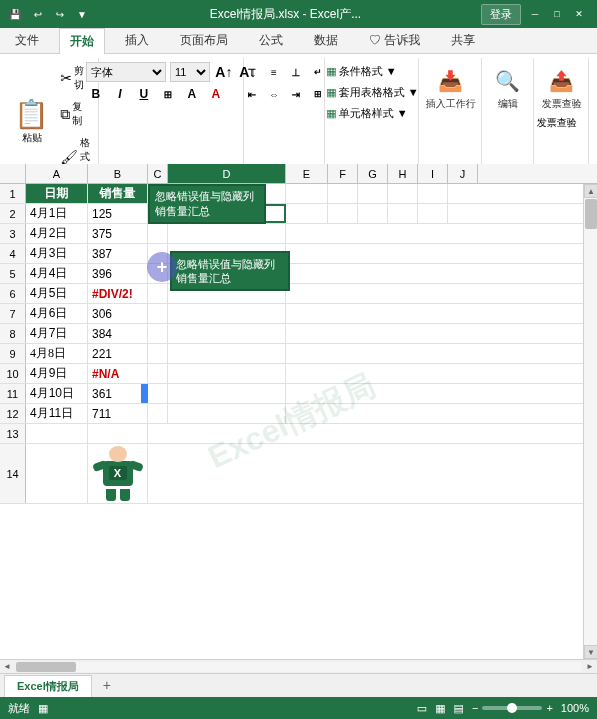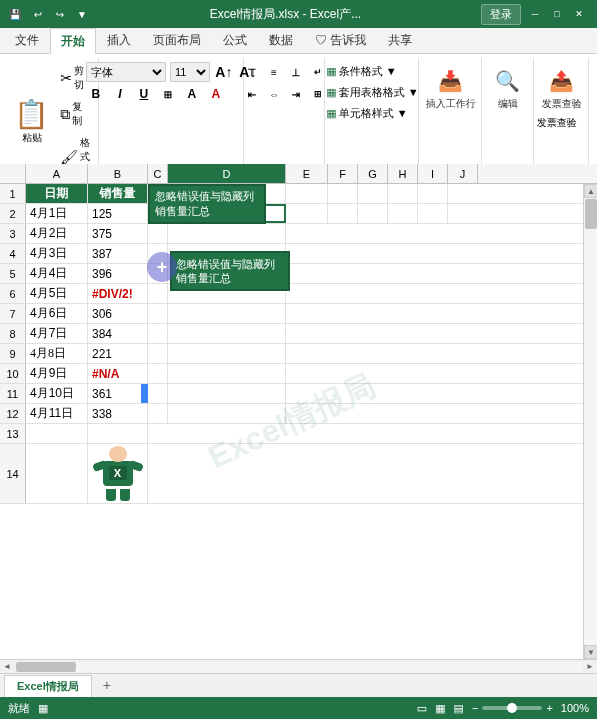--- a/index.html
+++ b/index.html
@@ -10,21 +10,21 @@
     .title-bar-left { display: flex; align-items: center; gap: 6px; }
     .title-bar-icon { width: 16px; height: 16px; display: flex; align-items: center; justify-content: center; font-size: 10px; color: white; cursor: pointer; }
     .title-bar-title { flex: 1; text-align: center; font-size: 12px; }
     .title-bar-right { display: flex; gap: 4px; align-items: center; }
     .title-btn { padding: 2px 8px; background: rgba(255,255,255,0.15); color: white; border: 1px solid rgba(255,255,255,0.3); font-size: 11px; cursor: pointer; border-radius: 2px; }
     .win-btns { display: flex; gap: 2px; }
     .win-btn { width: 20px; height: 16px; display: flex; align-items: center; justify-content: center; font-size: 9px; color: white; cursor: pointer; }
 
     
     .ribbon { background: #ffffff; border-bottom: 1px solid #d0d0d0; }
-    .ribbon-tabs { background: #f3f3f3; display: flex; height: 26px; align-items: flex-end; padding-left: 4px; border-bottom: 1px solid #d0d0d0; }
+    .ribbon-tabs { background: #f3f3f3; display: flex; height: 26px; align-items: flex-end; padding-left: 4px; border-bottom: 1px solid #d0d0d0; gap: 9px; }
     .ribbon-tab { padding: 4px 10px; font-size: 12px; cursor: pointer; color: #333; border: 1px solid transparent; border-bottom: none; }
     .ribbon-tab.active { background: white; border-color: #d0d0d0; border-bottom-color: white; color: #217346; font-weight: bold; margin-bottom: -1px; }
     .ribbon-content { padding: 4px 8px; display: flex; gap: 2px; align-items: stretch; min-height: 80px; }
     .ribbon-group { display: flex; flex-direction: column; align-items: center; border-right: 1px solid #e0e0e0; padding: 0 8px; min-width: 50px; }
     .ribbon-group-label { font-size: 10px; color: #666; margin-top: auto; padding-top: 2px; white-space: nowrap; }
     .ribbon-group-content { display: flex; gap: 4px; align-items: flex-start; flex: 1; padding: 4px 0; }
     .ribbon-btn { display: flex; flex-direction: column; align-items: center; cursor: pointer; padding: 2px 4px; border: 1px solid transparent; border-radius: 2px; min-width: 32px; }
     .ribbon-btn .icon-large { width: 32px; height: 32px; display: flex; align-items: center; justify-content: center; font-size: 20px; }
     .ribbon-btn .btn-label { font-size: 10px; color: #333; text-align: center; white-space: nowrap; }
     .ribbon-btn-small { display: flex; align-items: center; gap: 2px; cursor: pointer; padding: 1px 3px; border: 1px solid transparent; border-radius: 2px; font-size: 11px; }
@@ -441,21 +441,21 @@
         <div style="width:62px;border-right:1px solid #e0e0e0;display:flex;align-items:center;padding:0 4px;font-size:12px;">4月10日</div>
         <div style="width:60px;border-right:7px solid #3b82f6;display:flex;align-items:center;padding:0 4px;font-size:12px;">361</div>
         <div style="width:20px;border-right:1px solid #e0e0e0;"></div>
         <div style="width:118px;border-right:1px solid #e0e0e0;"></div>
         <div style="flex:1;"></div>
       </div>
 
       <div style="display:flex;height:20px;border-bottom:1px solid #e0e0e0;">
         <div style="width:26px;border-right:1px solid #c0c0c0;display:flex;align-items:center;justify-content:center;font-size:11px;background:#f5f5f5;">12</div>
         <div style="width:62px;border-right:1px solid #e0e0e0;display:flex;align-items:center;padding:0 4px;font-size:12px;">4月11日</div>
-        <div style="width:60px;border-right:1px solid #e0e0e0;display:flex;align-items:center;padding:0 4px;font-size:12px;">338</div>
+        <div style="width:60px;border-right:1px solid #e0e0e0;display:flex;align-items:center;padding:0 4px;font-size:12px;">711</div>
         <div style="width:20px;border-right:1px solid #e0e0e0;"></div>
         <div style="width:118px;border-right:1px solid #e0e0e0;"></div>
         <div style="flex:1;"></div>
       </div>
 
       <div style="display:flex;height:20px;border-bottom:1px solid #e0e0e0;">
         <div style="width:26px;border-right:1px solid #c0c0c0;display:flex;align-items:center;justify-content:center;font-size:11px;background:#f5f5f5;">13</div>
         <div style="width:62px;border-right:1px solid #e0e0e0;"></div>
         <div style="width:60px;border-right:1px solid #e0e0e0;"></div>
         <div style="flex:1;"></div>

